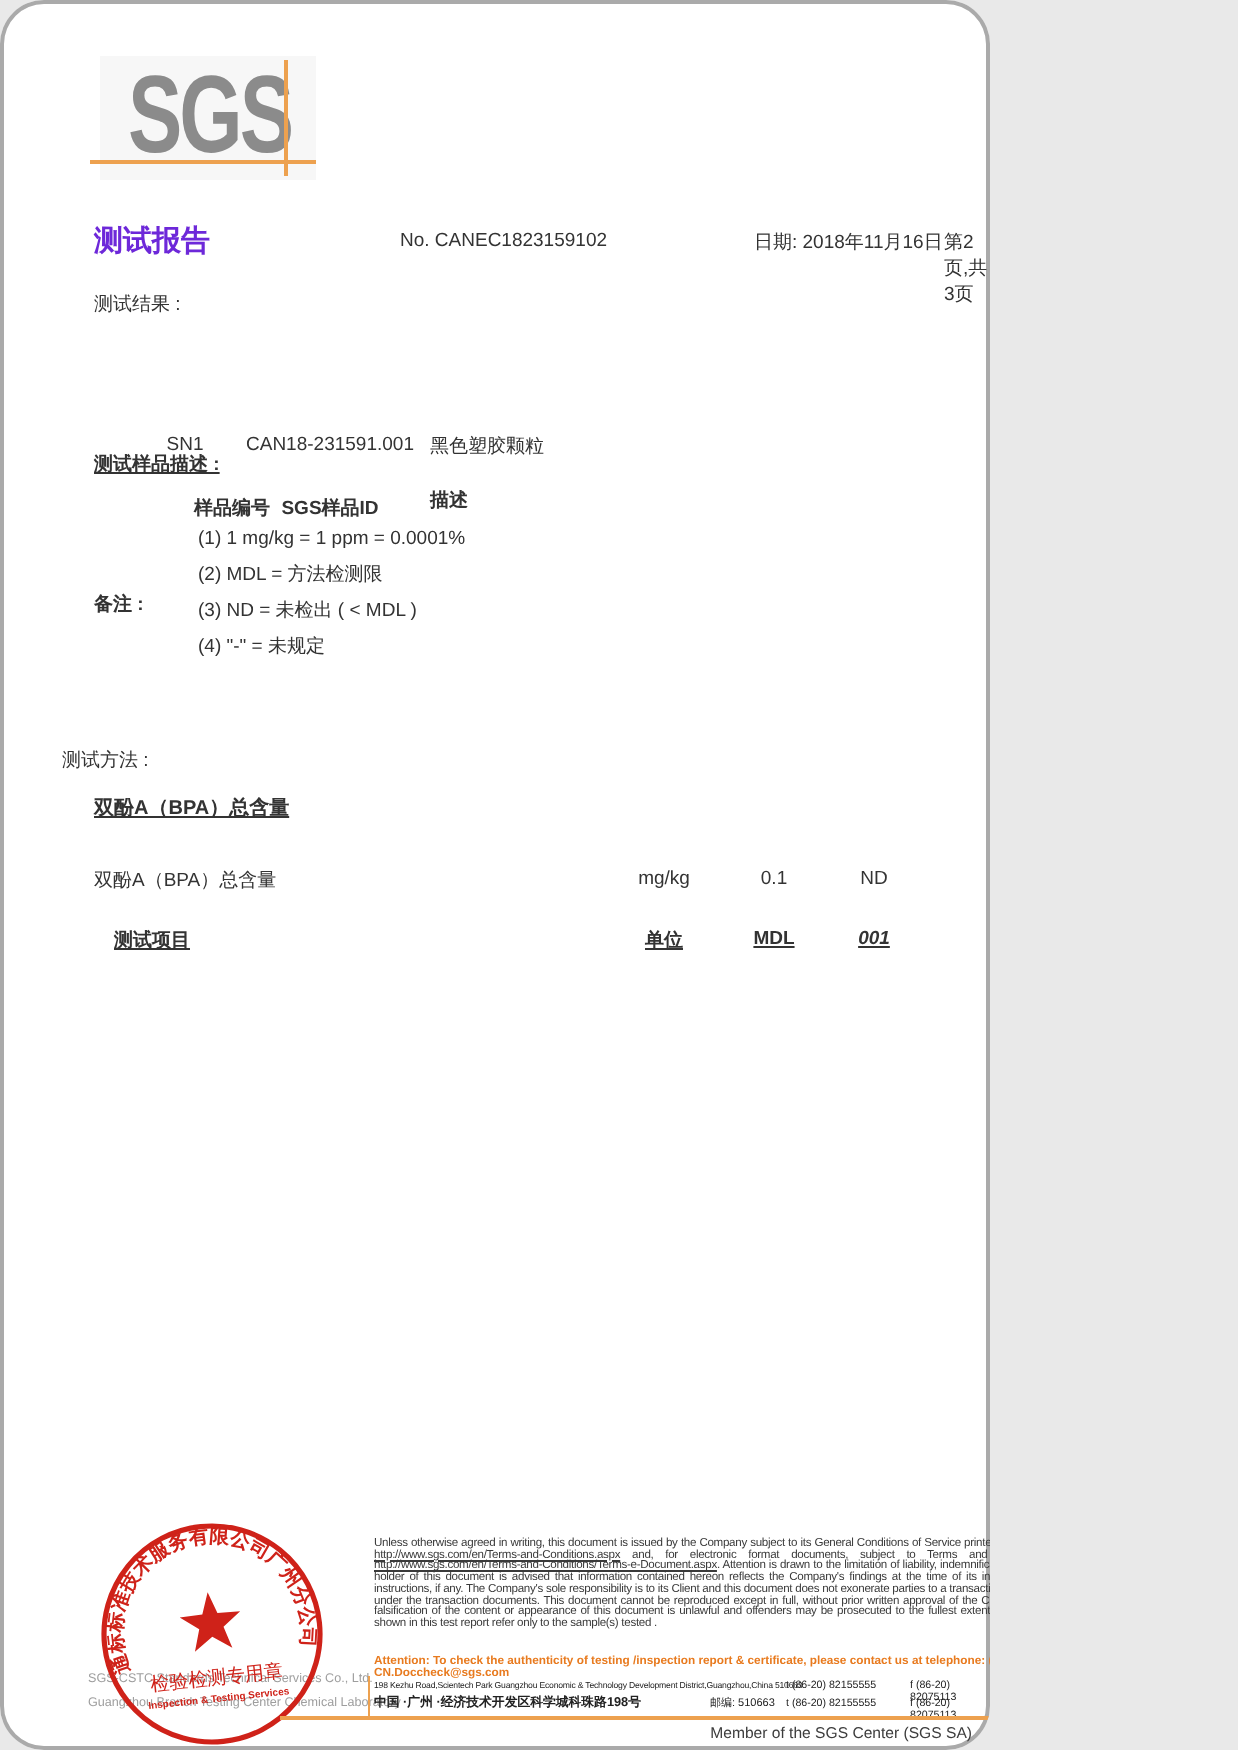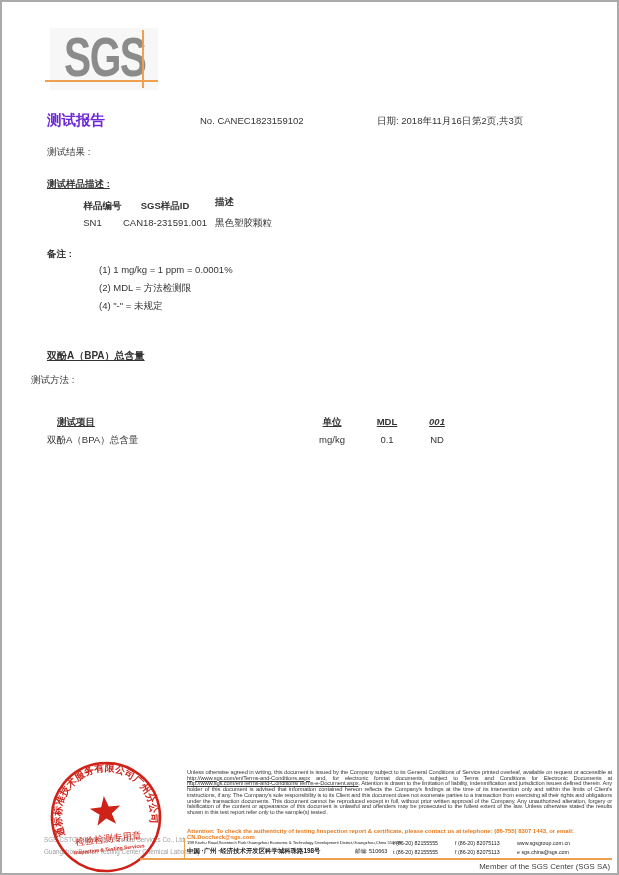--- a/index.html
+++ b/index.html
@@ -1,22 +1,23 @@
 <!DOCTYPE html>
 <html><head>
 <meta charset="utf-8">
 <style>
   html,body{margin:0;padding:0;background:#e9e9e9;}
   .page{
-    position:relative;width:619px;height:875px;background:#ffffff;overflow:hidden;
+    position:relative;width:495px;height:875px;background:#ffffff;overflow:hidden;
     font-family:"Liberation Sans","DejaVu Sans",sans-serif;color:#333;
     box-shadow:inset 0 0 0 2px #aaaaaa;
+    border-radius:22px;
   }
   .abs{position:absolute;}
-  .b{font-weight:bold;}
+  .b{font-weight:bold;margin-top:48px;}
   .u{text-decoration:underline;}
   .i{font-style:italic;}
   .c{text-align:center;}
   
   .logo-bg{left:50px;top:28px;width:108px;height:62px;background:#f7f7f7;}
   .logo{left:64px;top:30px;font-size:55px;line-height:1;font-weight:bold;color:#8b8b8b;
         letter-spacing:-2px;transform:scaleX(0.74);transform-origin:0 0;}
   .logo-hline{left:45px;top:80px;width:113px;height:2px;background:#eda14f;}
   .logo-vline{left:142px;top:30px;width:2px;height:58px;background:#eda14f;}
   
@@ -53,31 +54,32 @@
   <div class="abs logo-vline"></div>
 
   <div class="abs title">测试报告</div>
   <div class="abs h9" style="left:200px;top:115px;">No. CANEC1823159102</div>
   <div class="abs h9" style="left:377px;top:115px;">日期: 2018年11月16日</div>
   <div class="abs h9" style="left:472px;top:115px;">第2页,共3页</div>
 
   <div class="abs h9" style="left:47px;top:146px;">测试结果 :</div>
 
   <div class="abs h9 b u" style="left:47px;top:178px;">测试样品描述 :</div>
-  <div class="abs h9 b c" style="left:60px;top:200px;width:85px;">样品编号</div>
+  <div class="abs h9 b c" style="left:50px;top:200px;width:85px;text-align:right;">样品编号</div>
   <div class="abs h9 b c" style="left:115px;top:200px;width:100px;">SGS样品ID</div>
   <div class="abs h9 b" style="left:215px;top:196px;">描述</div>
   <div class="abs h9 c" style="left:50px;top:217px;width:85px;">SN1</div>
   <div class="abs h9 c" style="left:115px;top:217px;width:100px;">CAN18-231591.001</div>
   <div class="abs h9" style="left:215px;top:217px;">黑色塑胶颗粒</div>
 
   <div class="abs h9 b" style="left:47px;top:248px;">备注 :</div>
   <div class="abs" style="left:99px;top:261px;">
     <div class="note-line">(1) 1 mg/kg = 1 ppm = 0.0001%</div>
     <div class="note-line">(2) MDL = 方法检测限</div>
+    <div class="note-line">(3) ND = 未检出 ( &lt; MDL )</div>
     <div class="note-line">(4) "-" = 未规定</div>
   </div>
 
   <div class="abs h9 b u" style="left:47px;top:349px;font-size:10px;">双酚A（BPA）总含量</div>
   <div class="abs h9" style="left:31px;top:374px;">测试方法 :</div>
 
   <div class="abs h9 b u" style="left:57px;top:416px;">测试项目</div>
   <div class="abs h9 b u c" style="left:312px;top:416px;width:40px;">单位</div>
   <div class="abs h9 b u c" style="left:367px;top:416px;width:40px;">MDL</div>
   <div class="abs h9 b u i c" style="left:417px;top:416px;width:40px;">001</div>

